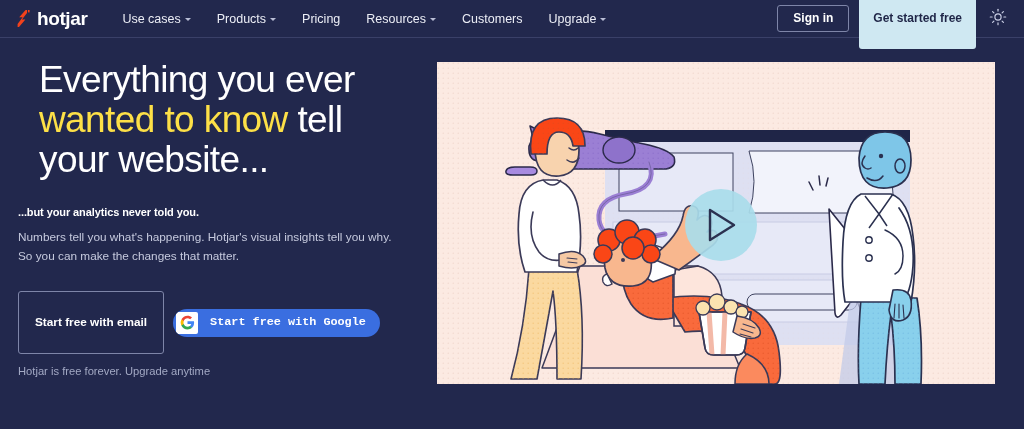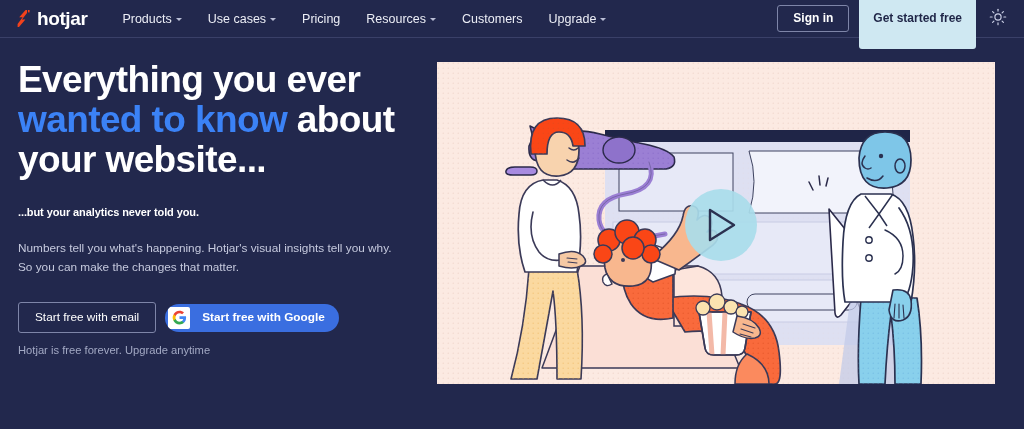--- a/index.html
+++ b/index.html
@@ -59,43 +59,43 @@
   .sun-btn {
     width: 24px; height: 24px; display: flex;
     align-items: center; justify-content: center; cursor: pointer;
     background: transparent; border: none;
   }
 
   
   .hero-left { position: absolute; left: 18px; top: 60px; width: 400px; }
   .headline {
     color: #ffffff;
-    font-size: 37px; font-weight: 700;
-    line-height: 1.08; letter-spacing: -0.6px;
-  }
-  .headline .hl-accent { color: #3b82f6; }
+    font-size: 37px; font-weight: 400;
+    line-height: 1.08; letter-spacing: -0.6px; margin-left: 21px;
+  }
+  .headline .hl-accent { color: #fde047; }
   .subhead {
     color: #ffffff; font-size: 11px; font-weight: 700;
     margin-top: 26px; letter-spacing: -0.1px;
   }
   .body-copy {
     color: #c6cade; font-size: 11.8px; font-weight: 400;
-    line-height: 1.62; margin-top: 21px; max-width: 378px;
+    line-height: 1.62; margin-top: 10px; max-width: 378px;
   }
   .cta-row { display: flex; align-items: center; gap: 9px; margin-top: 25px; }
   .btn-email {
-    color: #ffffff; font-size: 11.8px; font-weight: 400;
+    color: #ffffff; font-size: 11.8px; font-weight: 700;
     border: 1px solid #7e85a8; border-radius: 3px;
-    background: transparent; padding: 8px 16px; cursor: pointer;
+    background: transparent; padding: 24px 16px; cursor: pointer;
     line-height: 1.1;
   }
   .btn-google {
     display: flex; align-items: center;
     background: #3a6ee0; border: none; border-radius: 14px;
-    padding: 0; cursor: pointer; overflow: hidden; height: 28px;
+    padding: 0; cursor: pointer; overflow: hidden; height: 28px; font-family: Liberation Mono, monospace;
   }
   .gicon {
     width: 22px; height: 22px; background: #ffffff; border-radius: 2px;
     margin: 3px 0 3px 3px; display: flex; align-items: center; justify-content: center;
   }
   .btn-google-label {
     color: #ffffff; font-size: 11.8px; font-weight: 700;
     padding: 0 14px 0 12px; line-height: 1.1;
   }
   .note {
@@ -123,25 +123,25 @@
         <svg class="logo-mark" viewBox="0 0 15 17">
           <path d="M9.6 0 L3.2 7.2 L6.6 7.2 L1.6 13.9 L1.6 17 L3.0 17 L9.4 9.6 L6.0 9.6 L11.0 3.0 L11.0 0 Z" fill="#f2411b"></path>
           <path d="M13.6 0 L11.9 0 L11.9 2.4 L13.6 2.4 Z" fill="#f2411b"></path>
         </svg>
       </span>
       <span class="logo-text">hotjar</span>
     </div>
 
     <nav class="nav">
       <div class="nav-item">
+        <span>Use cases</span>
+        <i class="caret"></i>
+      </div>
+      <div class="nav-item">
         <span>Products</span>
-        <i class="caret"></i>
-      </div>
-      <div class="nav-item">
-        <span>Use cases</span>
         <i class="caret"></i>
       </div>
       <div class="nav-item">
         <span>Pricing</span>
       </div>
       <div class="nav-item">
         <span>Resources</span>
         <i class="caret"></i>
       </div>
       <div class="nav-item">
@@ -171,21 +171,21 @@
           </svg>
         </span>
       </button>
     </div>
   </div>
 
   <div class="hero-left">
 
     <h1 class="headline">
       <span>Everything you ever</span><br>
-      <span class="hl-accent">wanted to know</span><span> about</span><br>
+      <span class="hl-accent">wanted to know</span><span> tell</span><br>
       <span>your website...</span>
     </h1>
 
     <div class="subhead">...but your analytics never told you.</div>
 
     <p class="body-copy">Numbers tell you what's happening. Hotjar's visual insights tell you why. So you can make the changes that matter.</p>
 
     <div class="cta-row">
       <button class="btn-email">Start free with email</button>
       <button class="btn-google">

